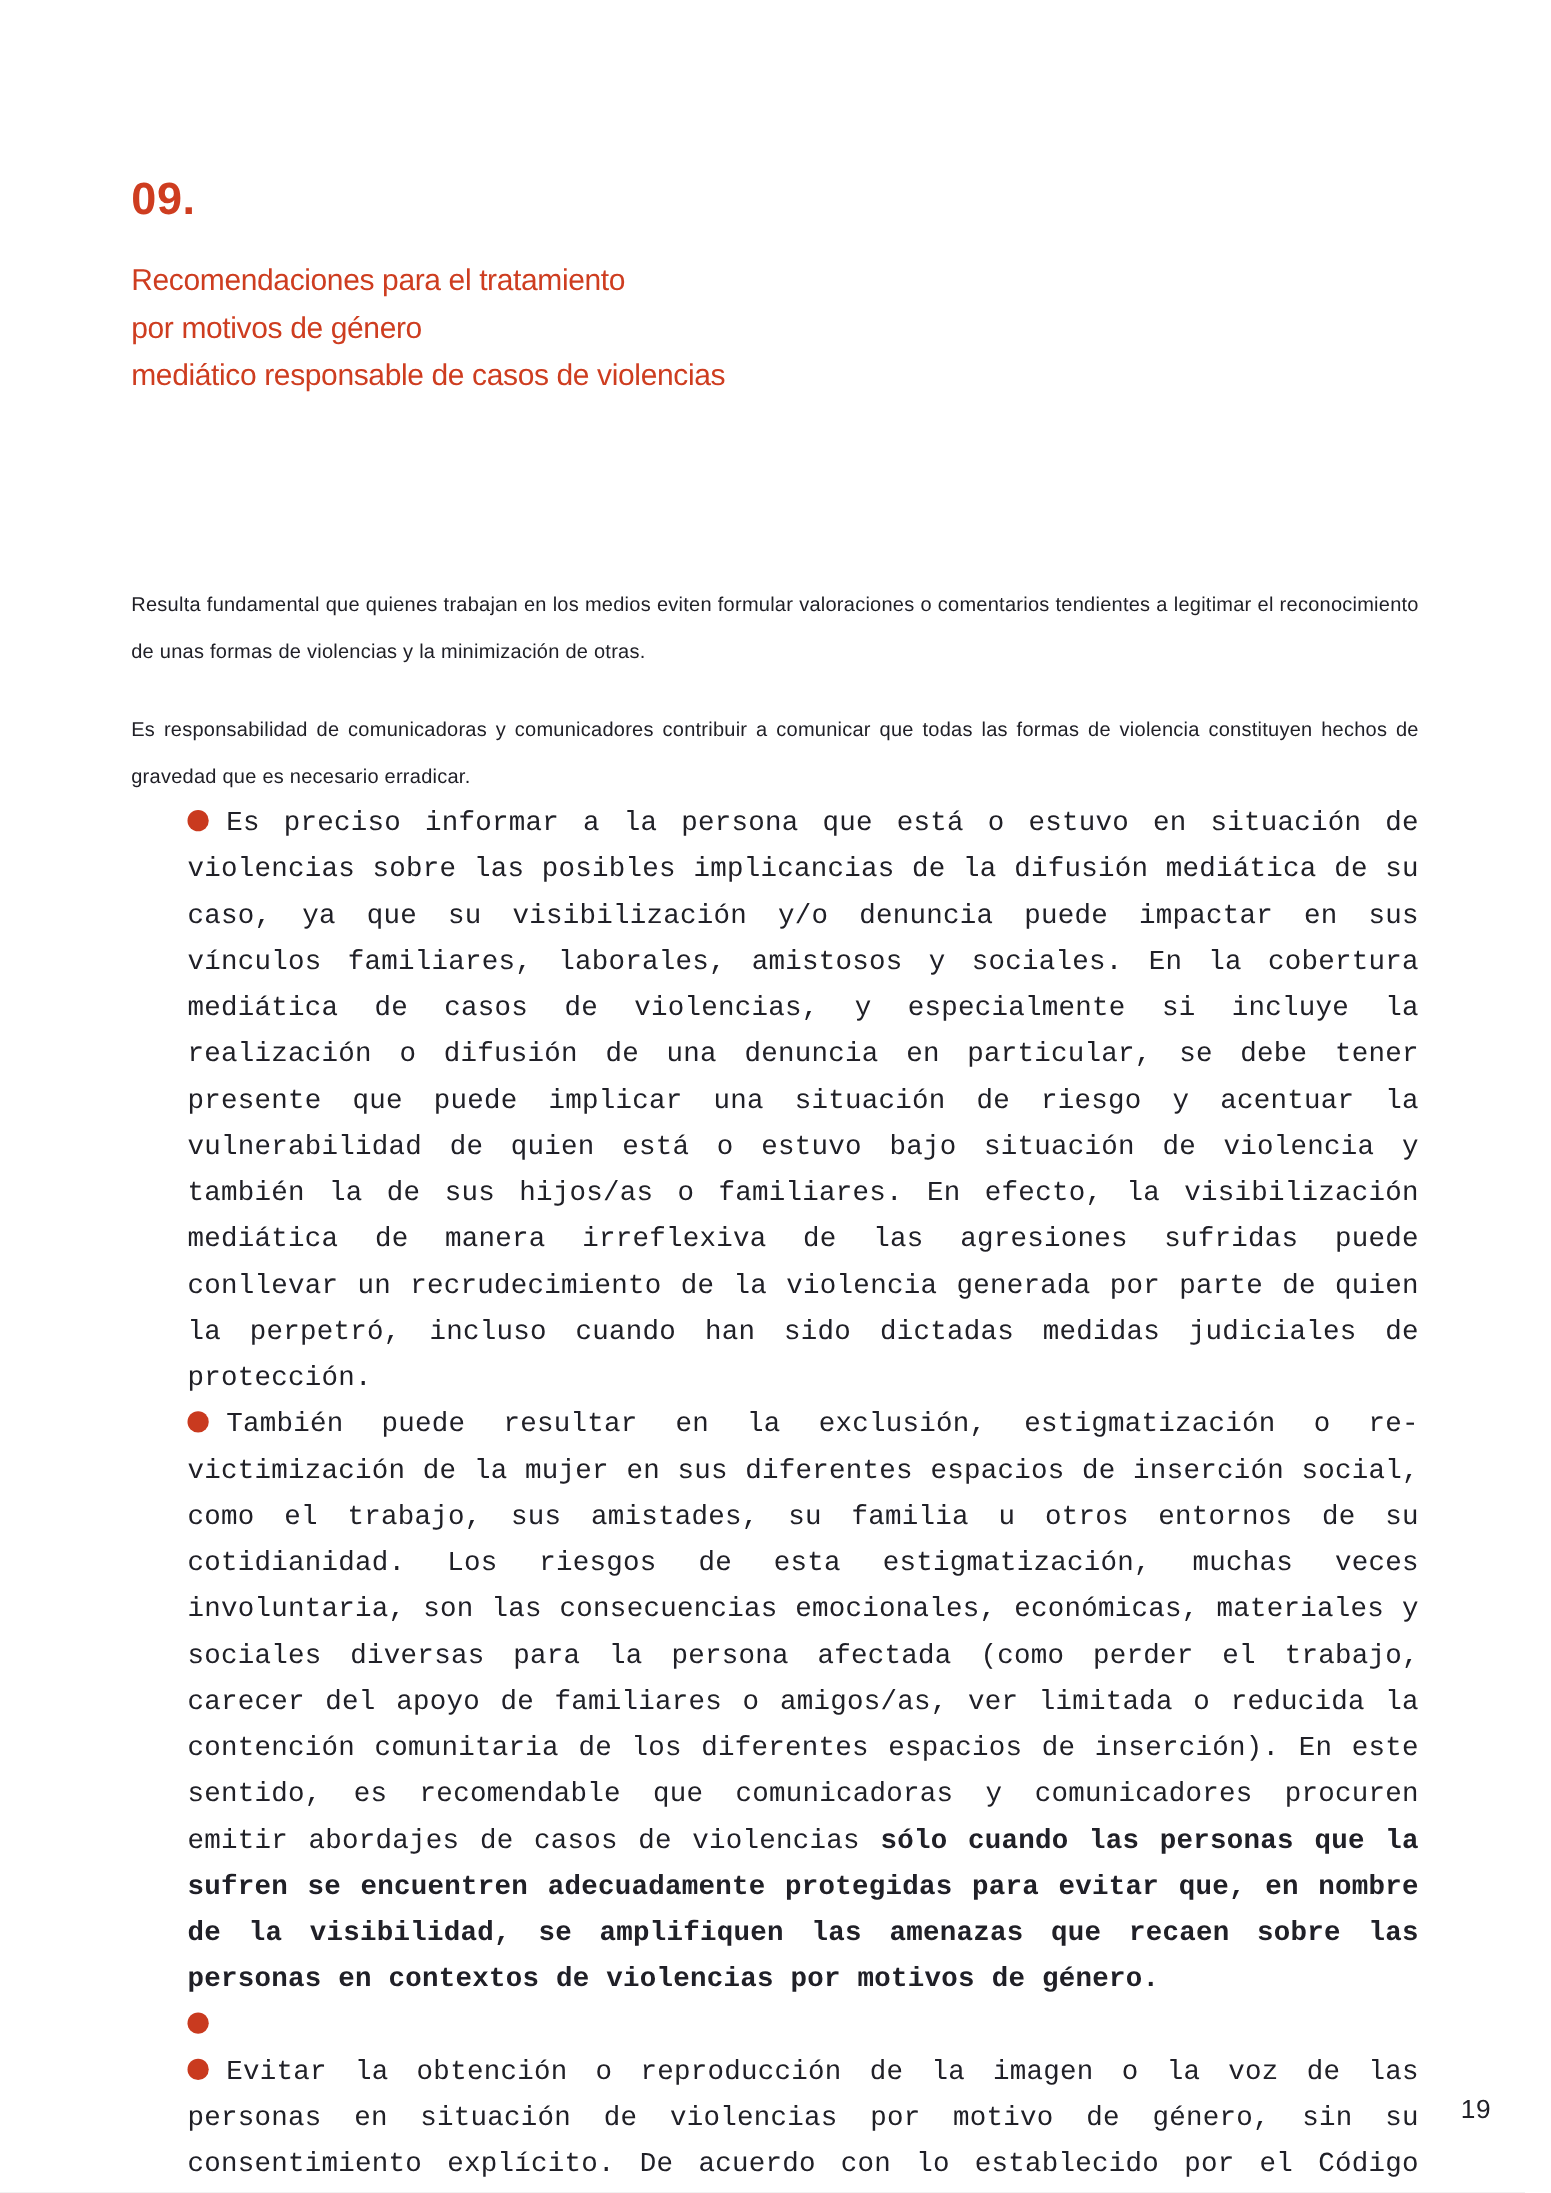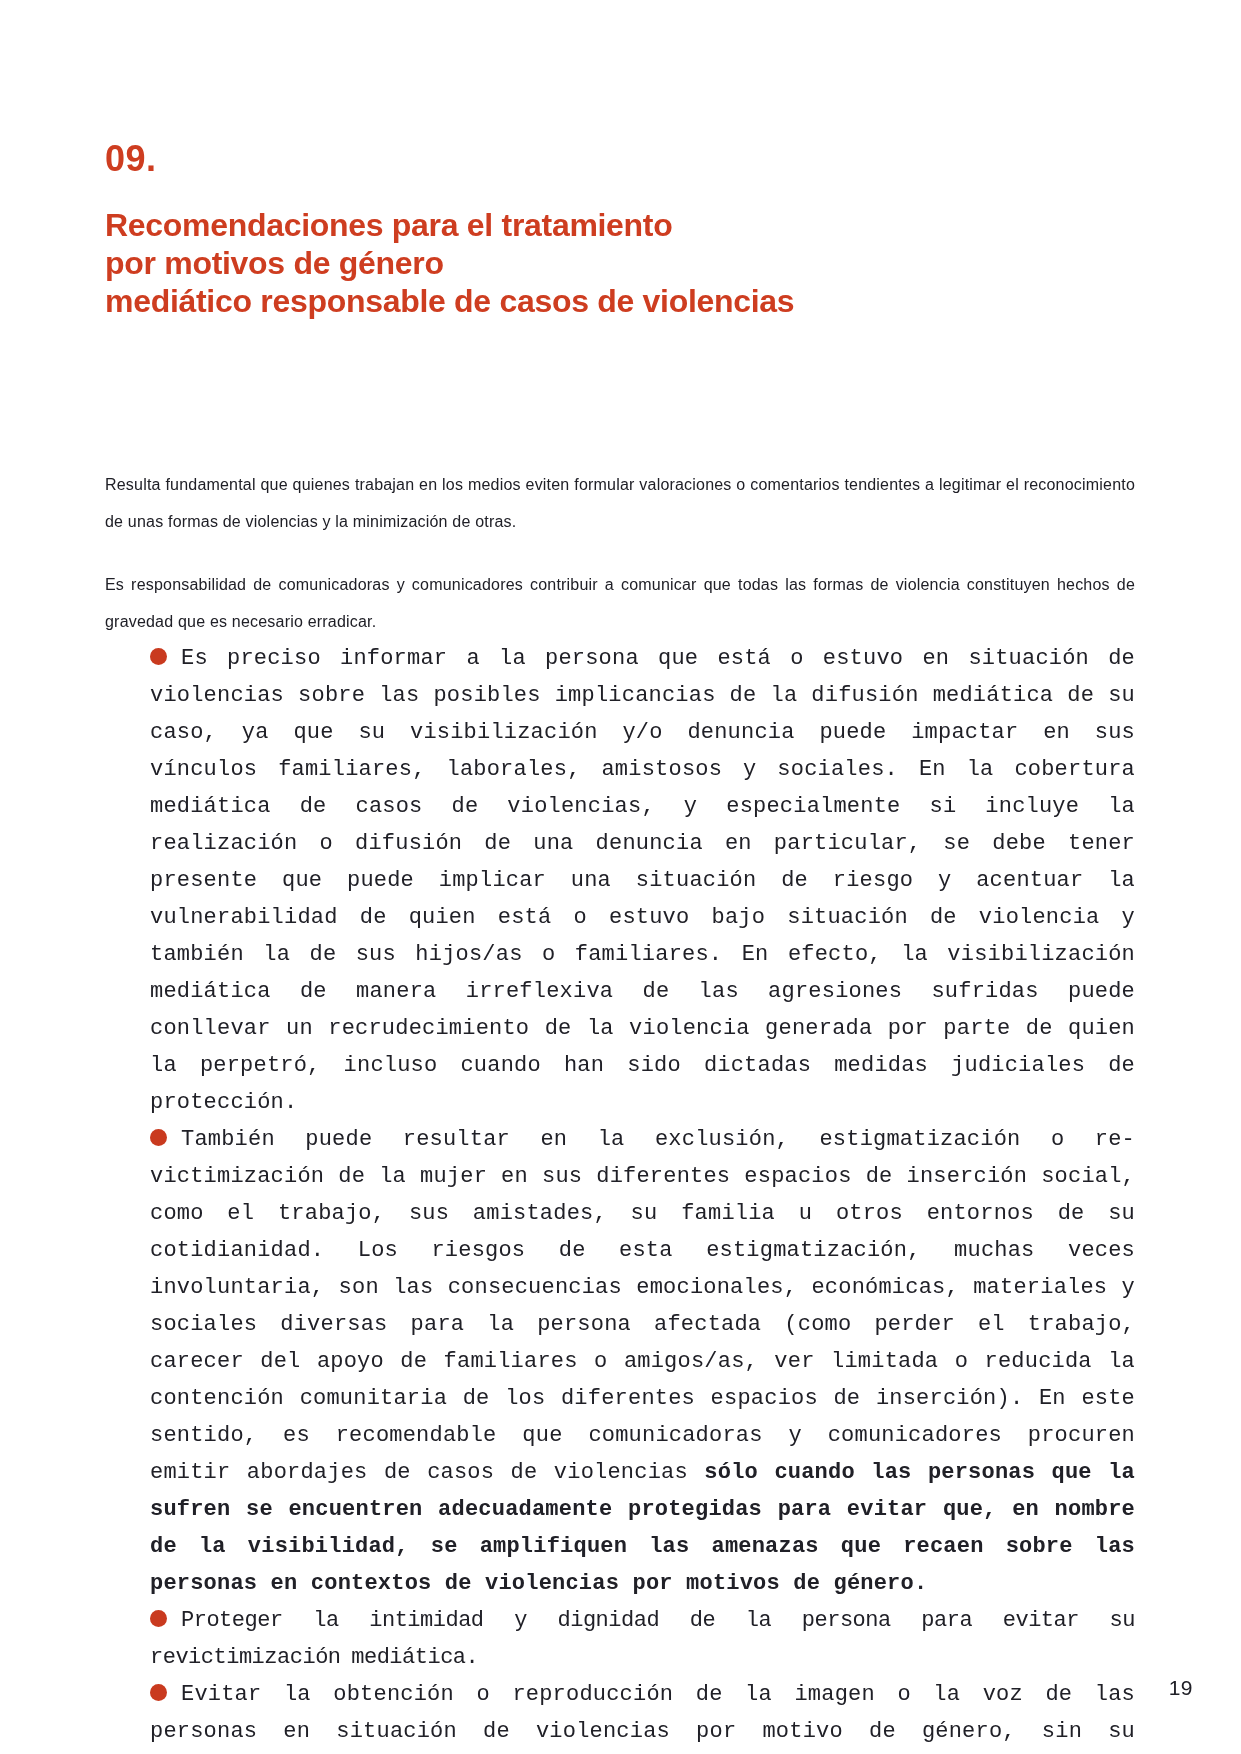--- a/index.html
+++ b/index.html
@@ -25,23 +25,23 @@
   }
   .section-number {
     padding-top: 138px;
     font-size: 36px;
     font-weight: 800;
     letter-spacing: 0.5px;
     color: var(--accent-color);
   }
   h1.page-title {
     margin-top: 26px;
-    font-size: 32px;
+    font-size: 24px;
     line-height: 38px;
-    font-weight: 700;
+    font-weight: 400;
     letter-spacing: -0.3px;
     color: var(--accent-color);
   }
   h1.page-title .title-line { display: block; }
   .para {
     margin-top: 26px;
     font-size: 16px;
     line-height: 37px;
     letter-spacing: 0.2px;
     text-align: justify;
@@ -101,21 +101,21 @@
 
     <div class="bullet-item">
       <span class="dot"></span><span>Es preciso informar a la persona que está o estuvo en situación de violencias sobre las posibles implicancias de la difusión mediática de su caso, ya que su visibilización y/o denuncia puede impactar en sus vínculos familiares, laborales, amistosos y sociales. En la cobertura mediática de casos de violencias, y especialmente si incluye la realización o difusión de una denuncia en particular, se debe tener presente que puede implicar una situación de riesgo y acentuar la vulnerabilidad de quien está o estuvo bajo situación de violencia y también la de sus hijos/as o familiares. En efecto, la visibilización mediática de manera irreflexiva de las agresiones sufridas puede conllevar un recrudecimiento de la violencia generada por parte de quien la perpetró, incluso cuando han sido dictadas medidas judiciales de protección.</span><span class="bold-run"></span>
     </div>
 
     <div class="bullet-item">
       <span class="dot"></span><span>También puede resultar en la exclusión, estigmatización o re-victimización de la mujer en sus diferentes espacios de inserción social, como el trabajo, sus amistades, su familia u otros entornos de su cotidianidad. Los riesgos de esta estigmatización, muchas veces involuntaria, son las consecuencias emocionales, económicas, materiales y sociales diversas para la persona afectada (como perder el trabajo, carecer del apoyo de familiares o amigos/as, ver limitada o reducida la contención comunitaria de los diferentes espacios de inserción). En este sentido, es recomendable que comunicadoras y comunicadores procuren emitir abordajes de casos de violencias </span><span class="bold-run">sólo cuando las personas que la sufren se encuentren adecuadamente protegidas para evitar que, en nombre de la visibilidad, se amplifiquen las amenazas que recaen sobre las personas en contextos de violencias por motivos de género.</span>
     </div>
 
     <div class="bullet-item tight">
-      <span class="dot"></span><span>Proteger la intimidad y dignidad de la persona para evitar su revictimización mediática.</span><span class="bold-run"></span>
+      <span class="dot"></span><span class="bold-run"></span>
     </div>
 
     <div class="bullet-item">
       <span class="dot"></span><span>Evitar la obtención o reproducción de la imagen o la voz de las personas en situación de violencias por motivo de género, sin su consentimiento explícito.  De acuerdo con lo establecido por el Código Civil y Comercial de la Nación (art. 53), para captar</span><span class="bold-run"></span>
     </div>
 
   </div>
 
   <div class="page-number">19</div>
 </div>

